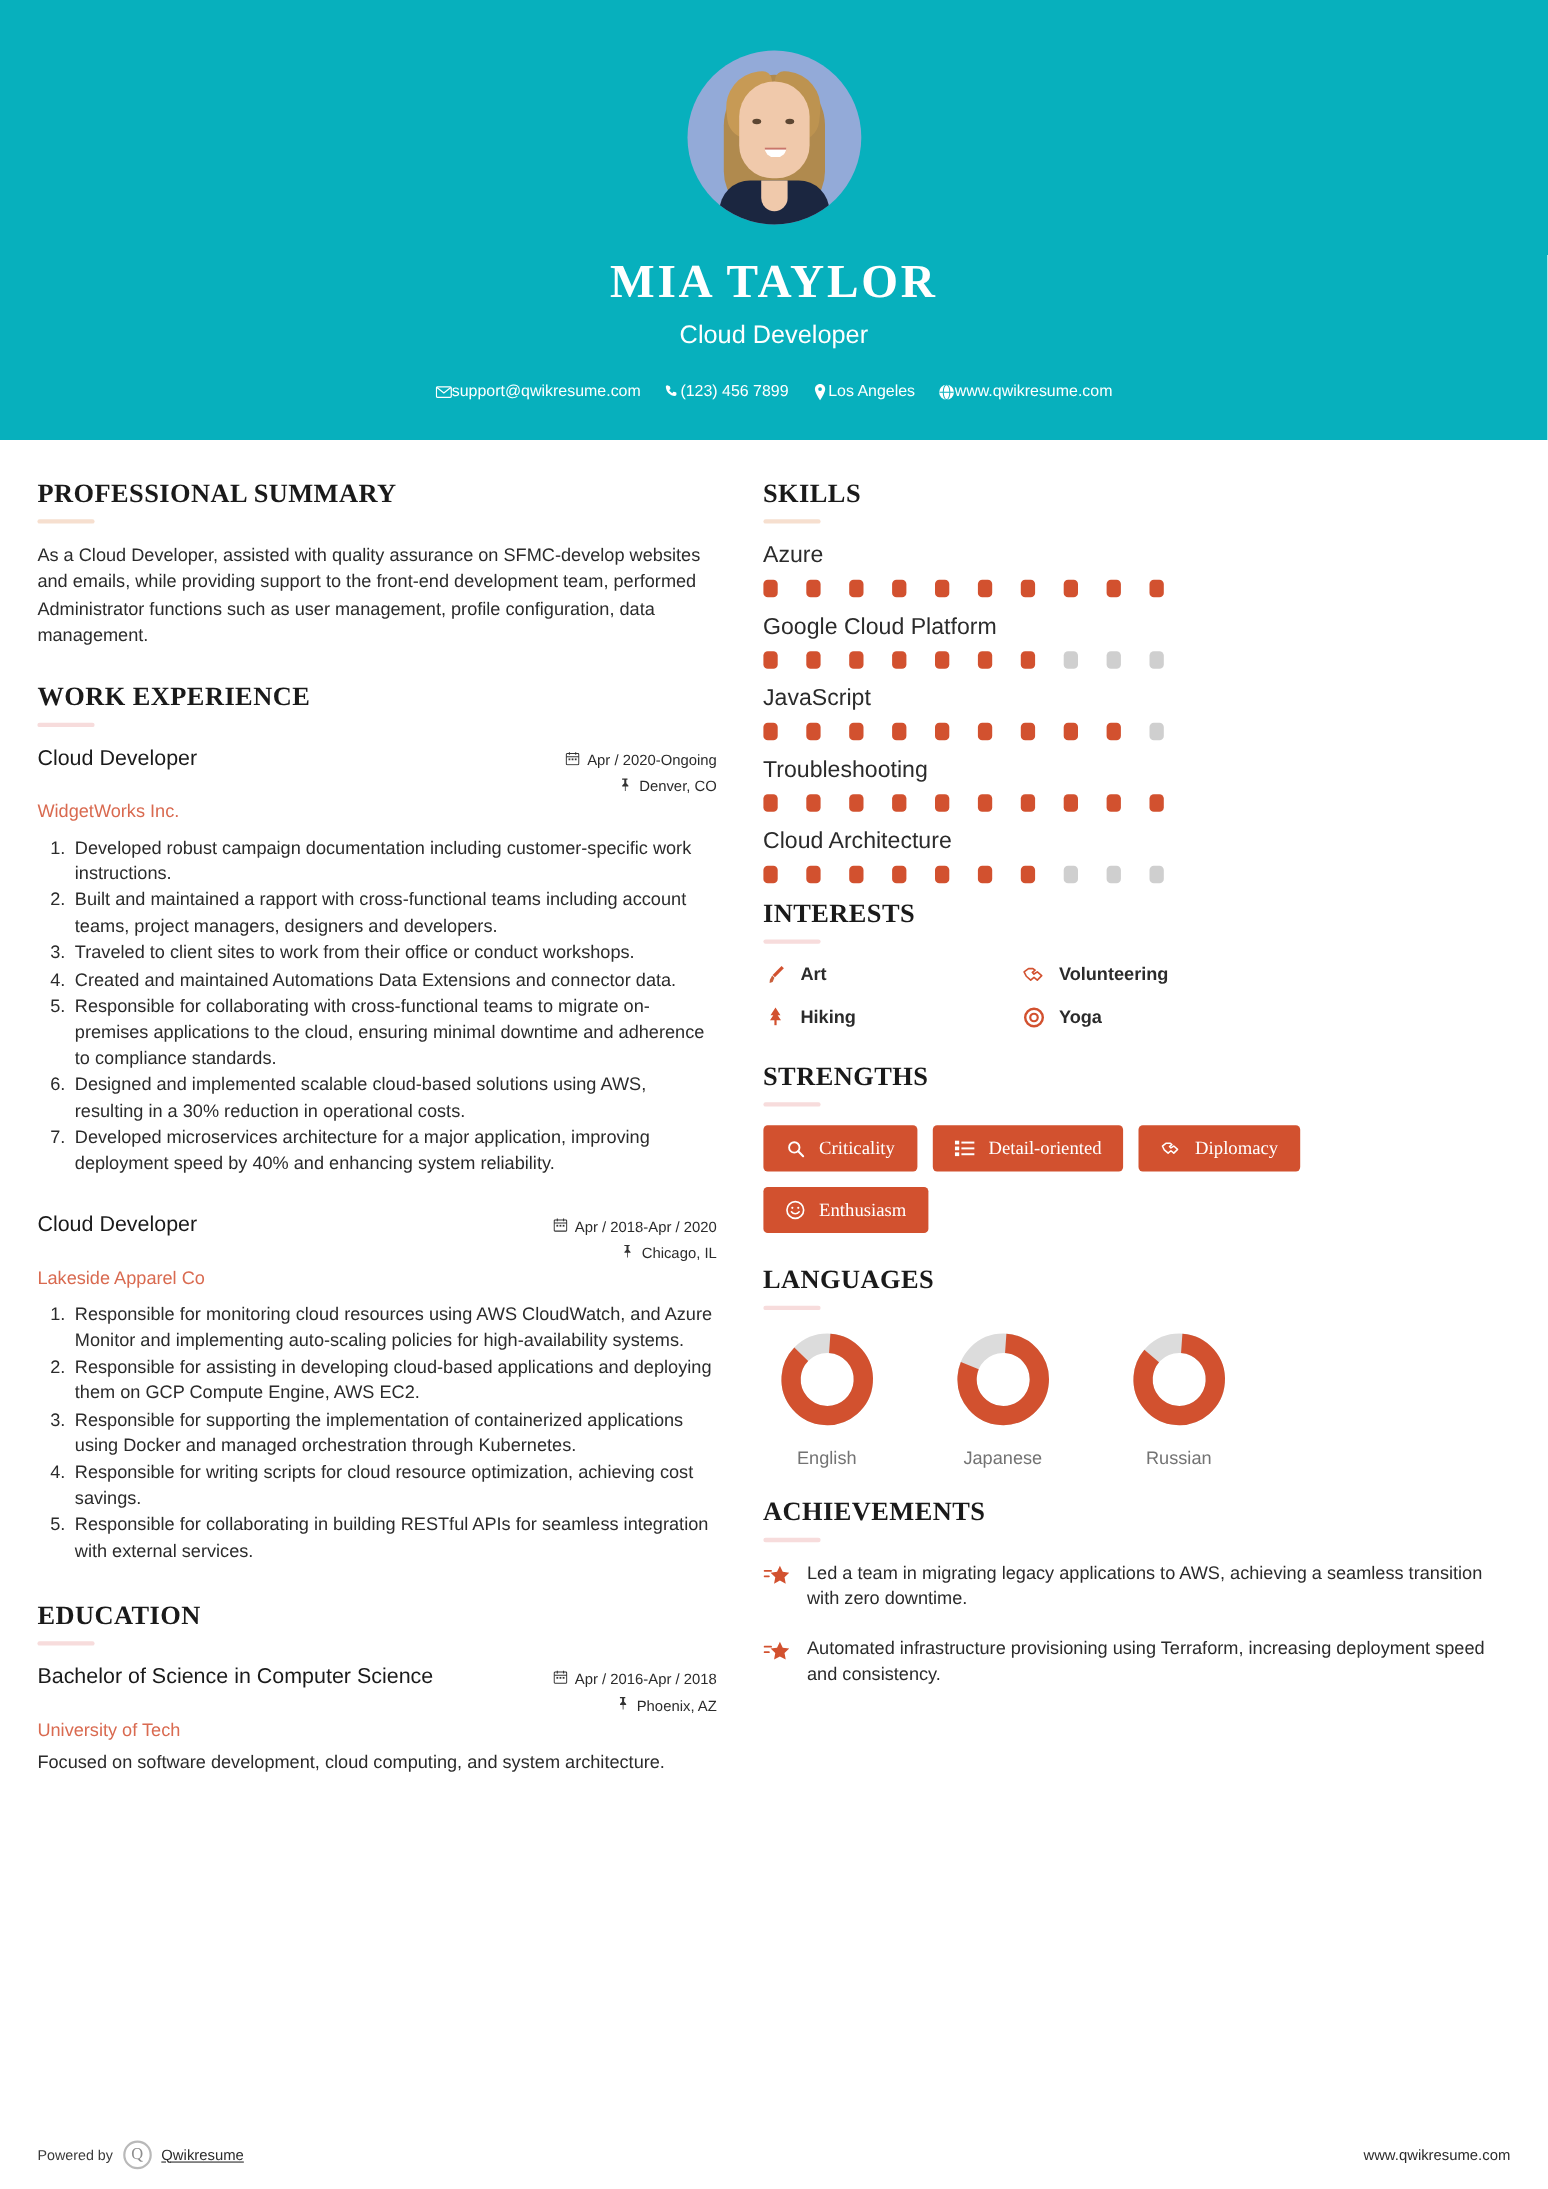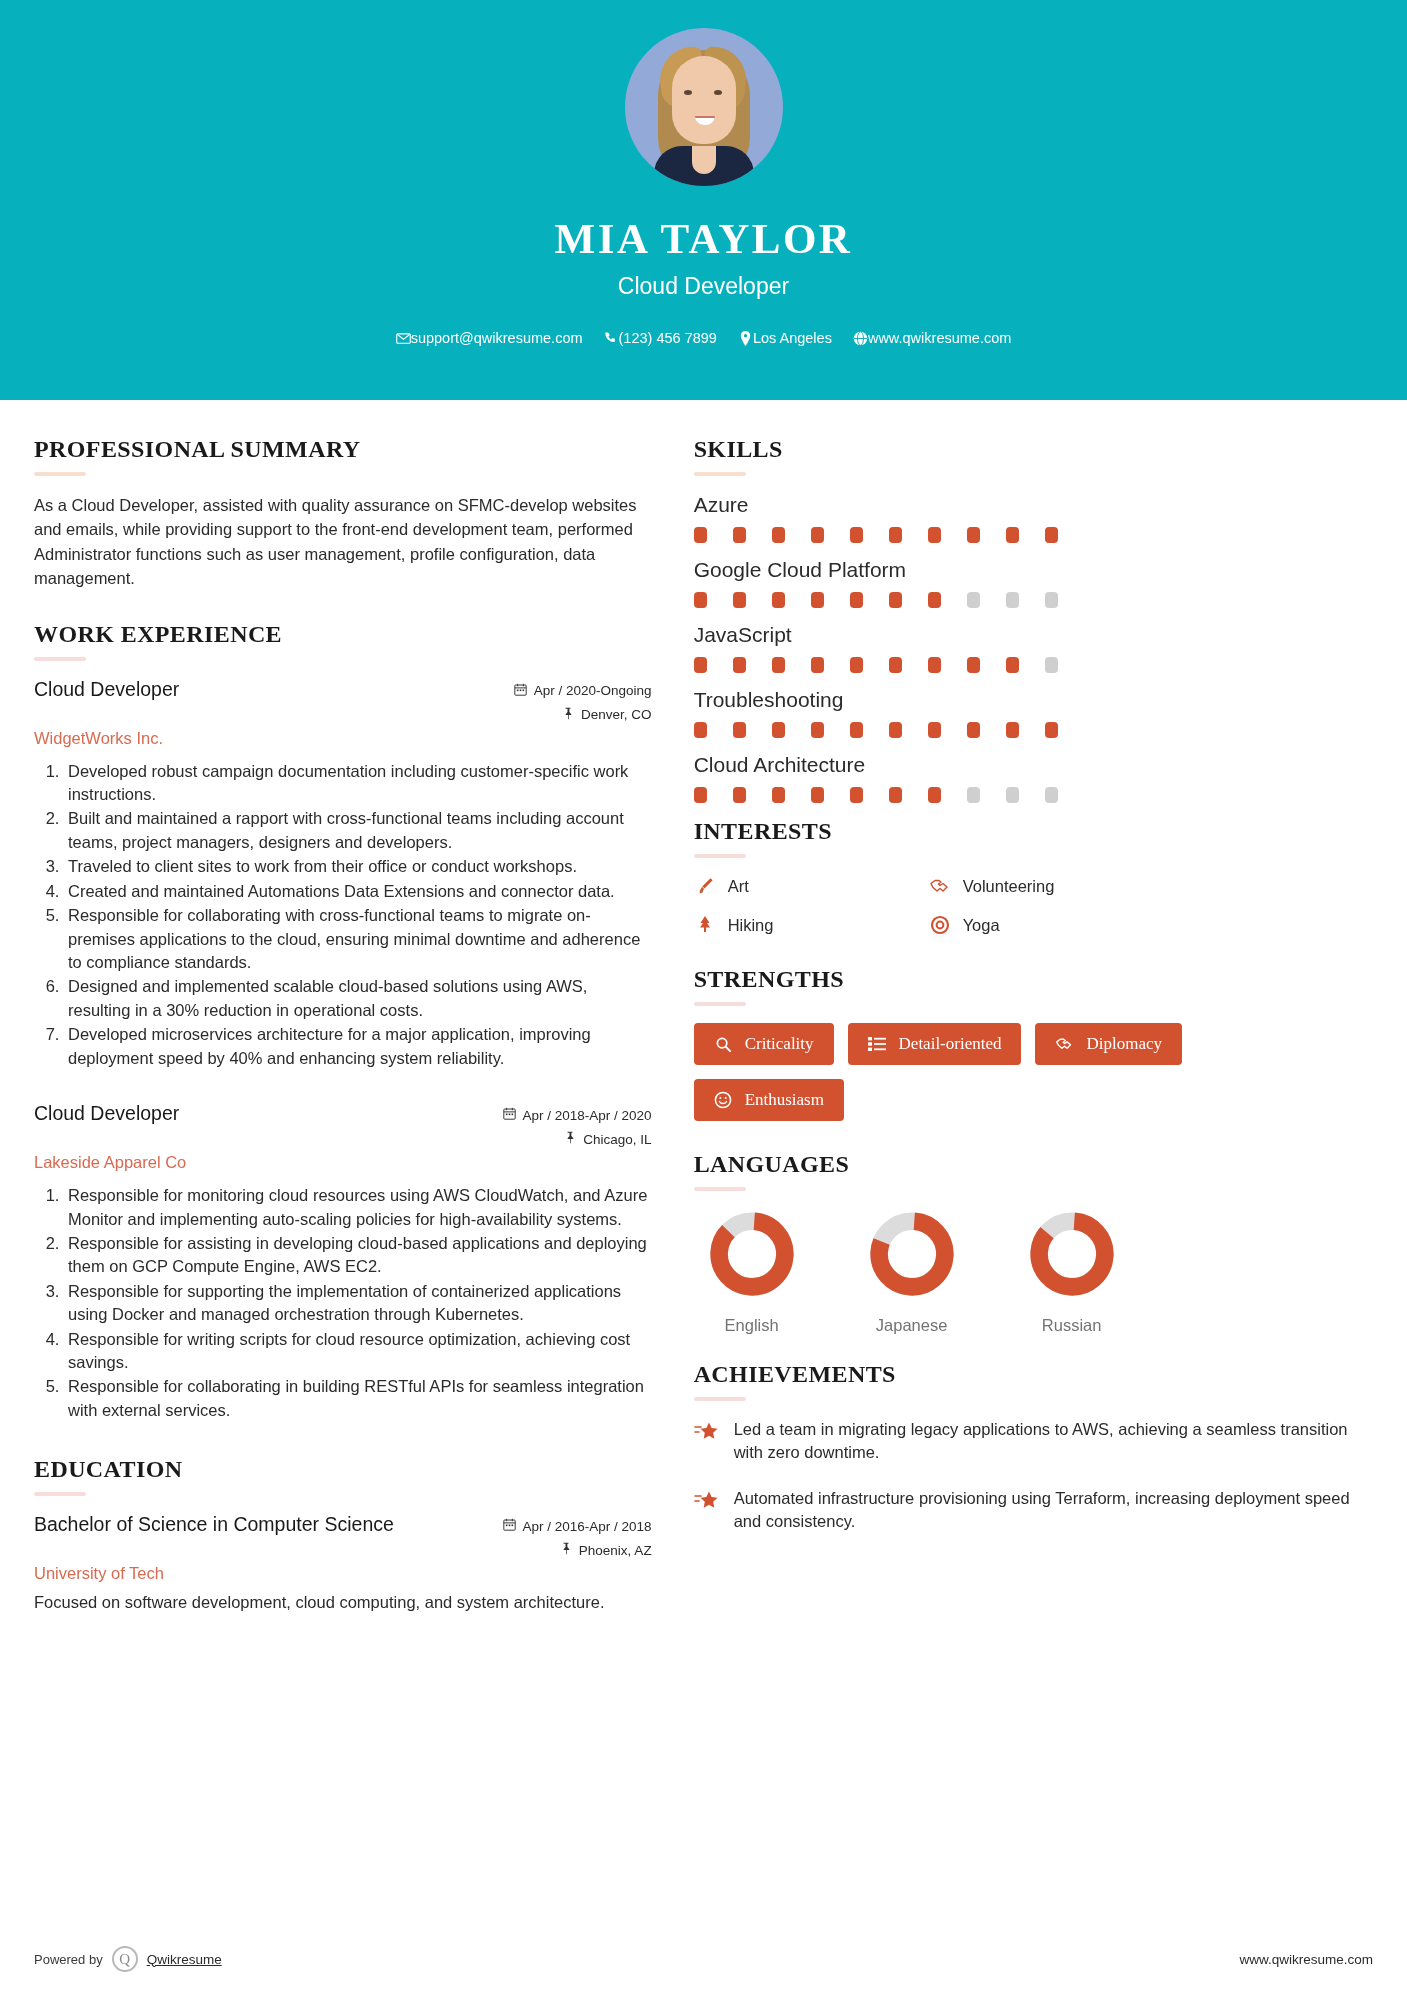--- a/index.html
+++ b/index.html
@@ -13,21 +13,21 @@
     width: 1407px;
     height: 1990px;
     background: #ffffff;
     overflow: hidden;
   }
 
   
   .header {
     background: #07b0bd;
     height: 400px;
-    padding-top: 28px;
+    padding-top: 46px;
     text-align: center;
   }
   .avatar-wrap {
     width: 158px; height: 158px;
     margin: 0 auto;
     border-radius: 50%;
     overflow: hidden;
     background: #93aad8;
     position: relative;
   }
@@ -172,20 +172,21 @@
   .skill-name { font-size: 21px; color: #2b2b2b; margin-bottom: 10px; }
   .dots { display: flex; gap: 26px; margin-bottom: 15px; }
   .dot { width: 13px; height: 16px; border-radius: 4px; background: #cfcfcf; }
   .dot.on { background: #d2512f; }
 
   
   .interests-grid {
     display: grid;
     grid-template-columns: 235px 1fr;
     row-gap: 17px;
+    font-weight: bold;
   }
   .interest { display: flex; align-items: center; gap: 12px; font-size: 16.5px; color: #2b2b2b; }
   .int-ic { width: 22px; height: 22px; display: inline-flex; align-items: center; justify-content: center; }
 
   
   .strengths { display: flex; flex-wrap: wrap; gap: 14px; max-width: 640px; }
   .strength {
     background: #d2512f;
     color: #ffffff;
     border-radius: 4px;

